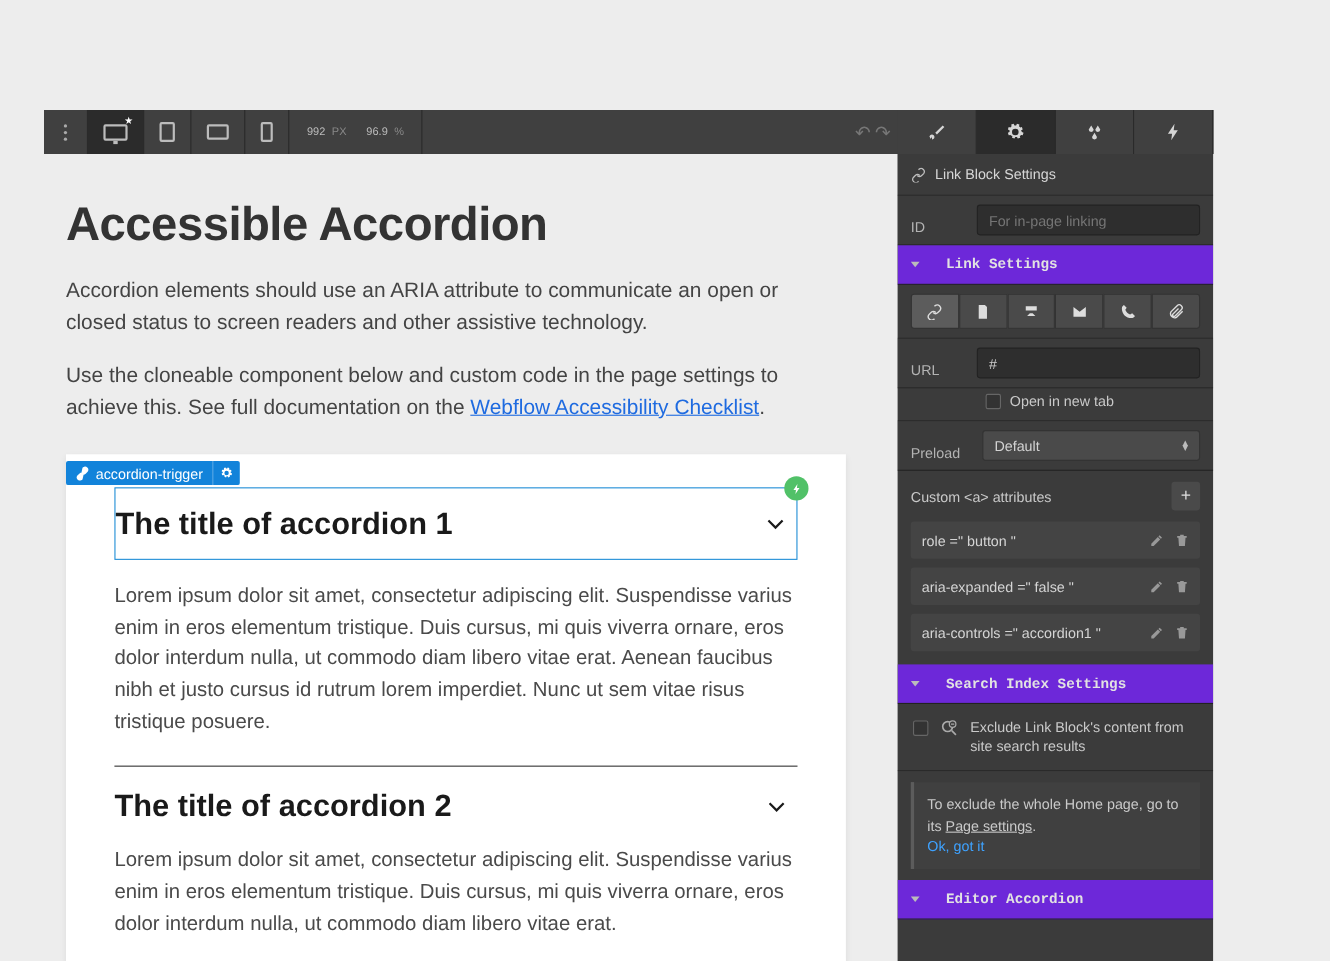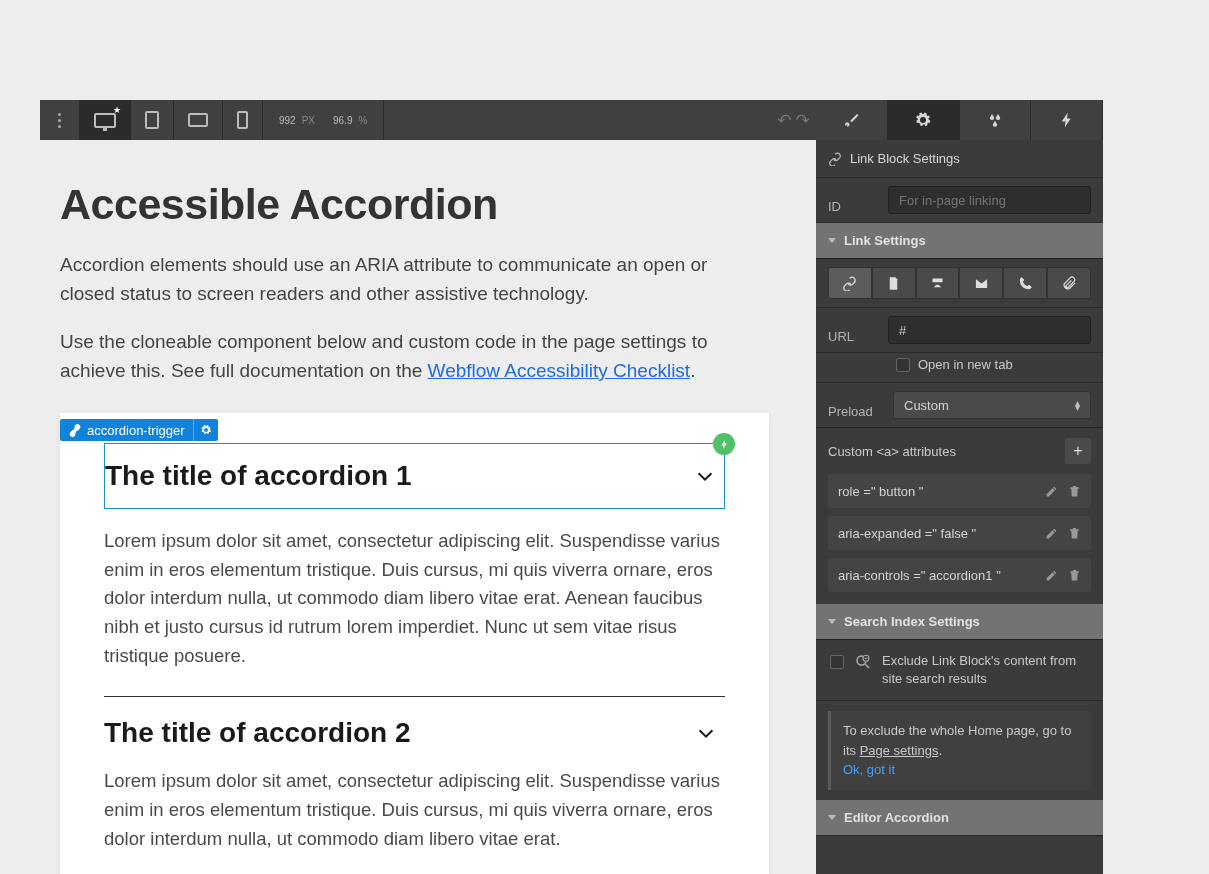--- a/index.html
+++ b/index.html
@@ -146,23 +146,24 @@
     gap:10px;
     border-bottom:1px solid #2a2a2a;
     background:#3b3b3b;
   }
   .field-label { width:50px; color:#b3b3b3;}
   .field-input {
     flex:1; background:#2e2e2e; border:1px solid #222; color:#888;
     height:28px; padding:0 10px; font-size:13px; border-radius:3px;
   }
   .section-hdr {
-    background:#737373; height:36px; display:flex; align-items:center;
-    padding:0 12px; gap:8px; color:#e2e2e2; font-weight:600;
+    background:#6d28d9; height:36px; display:flex; align-items:center;
+    padding:0 12px; gap:24px; color:#e2e2e2; font-weight:600;
     border-bottom:1px solid #222;
+    font-family:Liberation Mono, monospace;
   }
   .caret { width:0; height:0; border-left:4px solid transparent; border-right:4px solid transparent; border-top:5px solid #bbb;}
   .link-type-tabs {
     display:flex; padding:8px 12px; gap:0;
     border-bottom:1px solid #2a2a2a;
   }
   .lt-tab {
     flex:1; height:32px; background:#4a4a4a;
     border:1px solid #333; display:flex; align-items:center; justify-content:center;
     cursor:pointer;
@@ -400,21 +401,21 @@
         <span class="field-label">URL</span>
         <input class="field-input" style="color: rgb(204, 204, 204);" value="#">
       </div>
       <div class="chk-row">
         <span class="chk"></span>
         <span>Open in new tab</span>
       </div>
       <div class="field-row" style="border-bottom:1px solid #222;">
         <span class="field-label" style="width:55px;">Preload</span>
         <div class="select-input">
-          <span>Custom</span>
+          <span>Default</span>
           <span class="select-caret">▴<br>▾</span>
         </div>
       </div>
 
       <div class="custom-attr-hdr">
         <span>Custom &lt;a&gt; attributes</span>
         <span class="plus-btn">+</span>
       </div>
       <div class="attr-row">
         <span>role =" button "</span>

